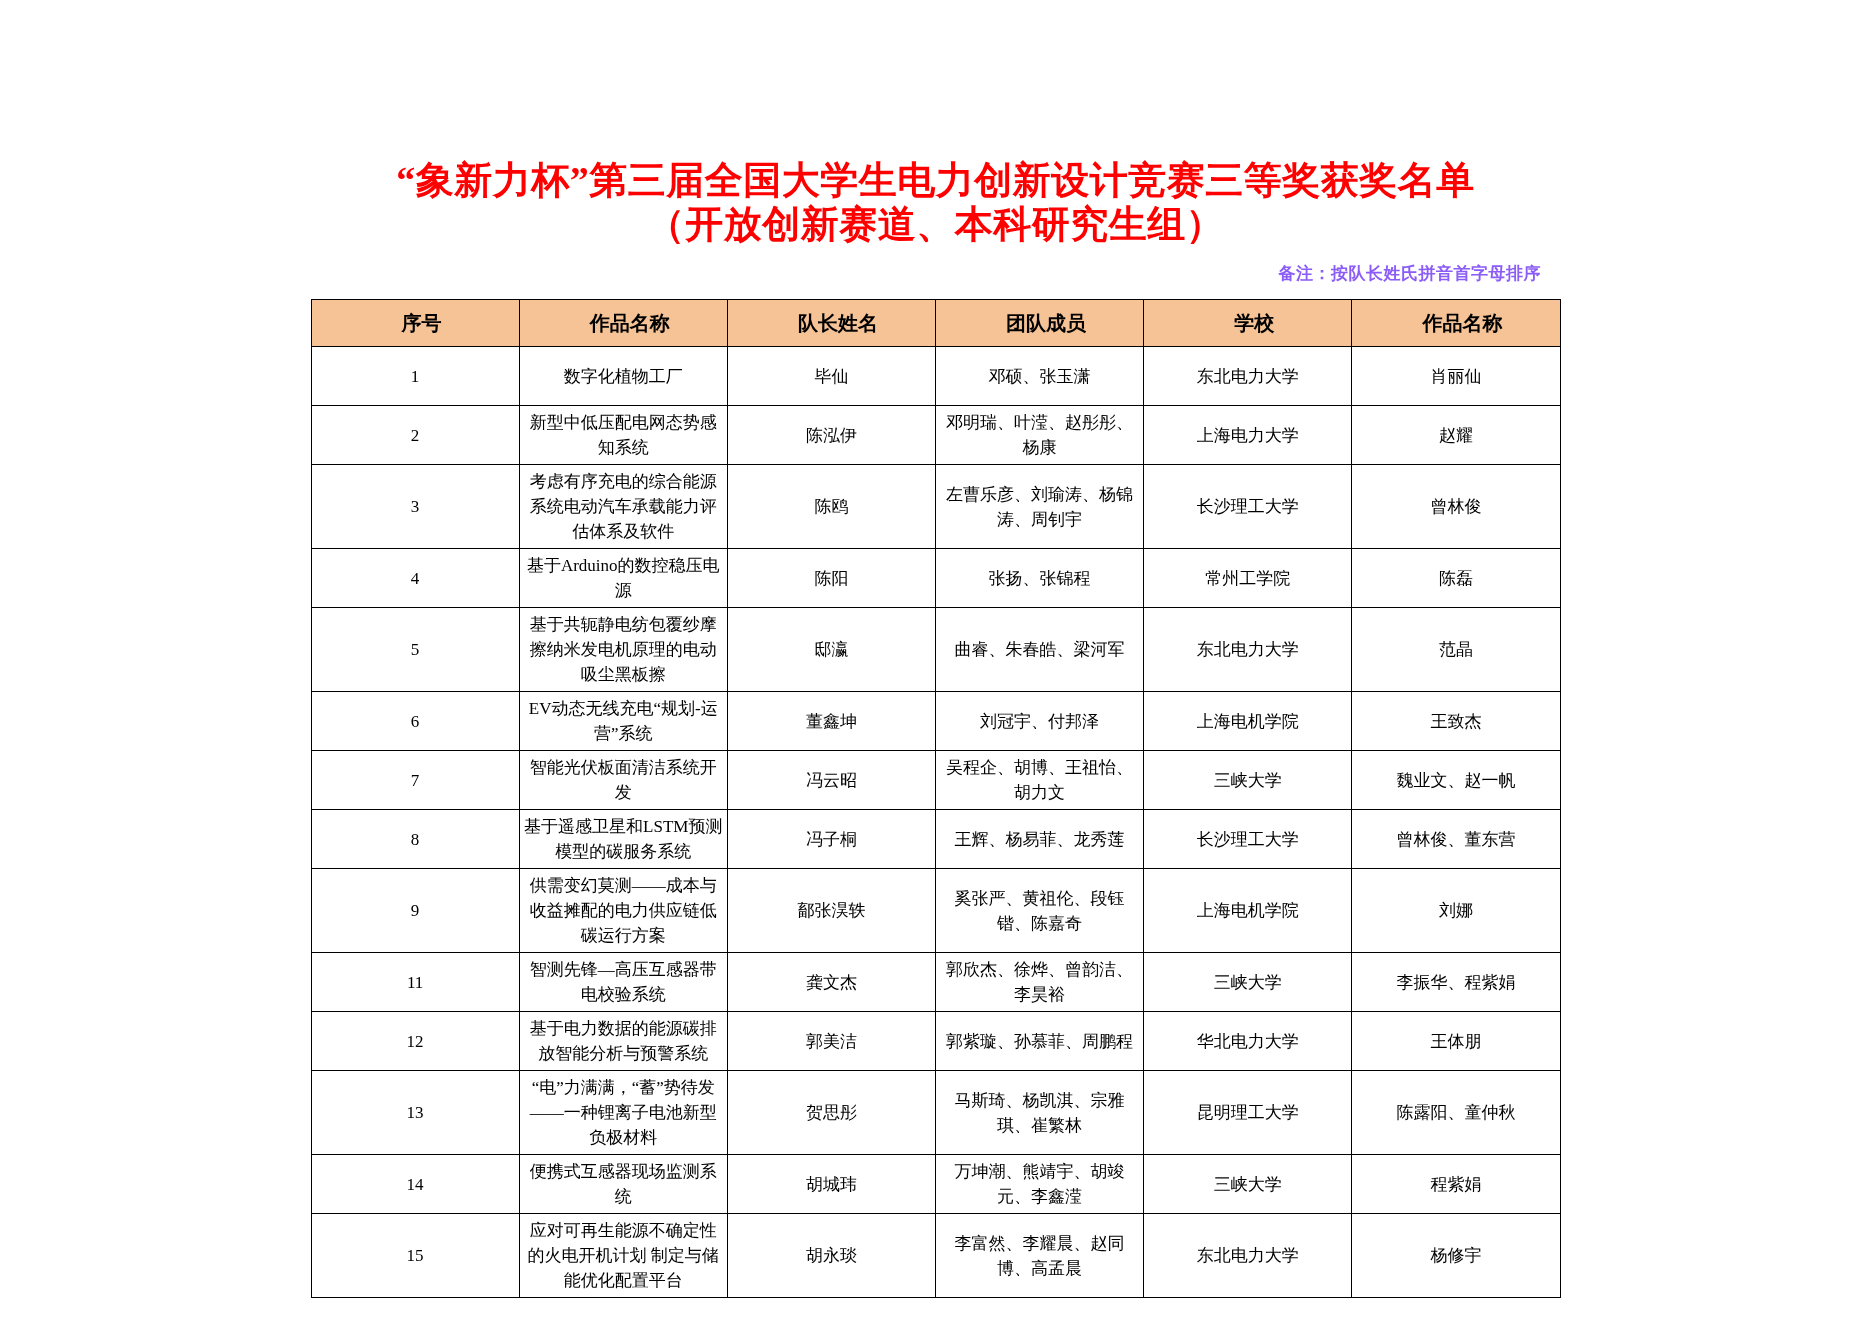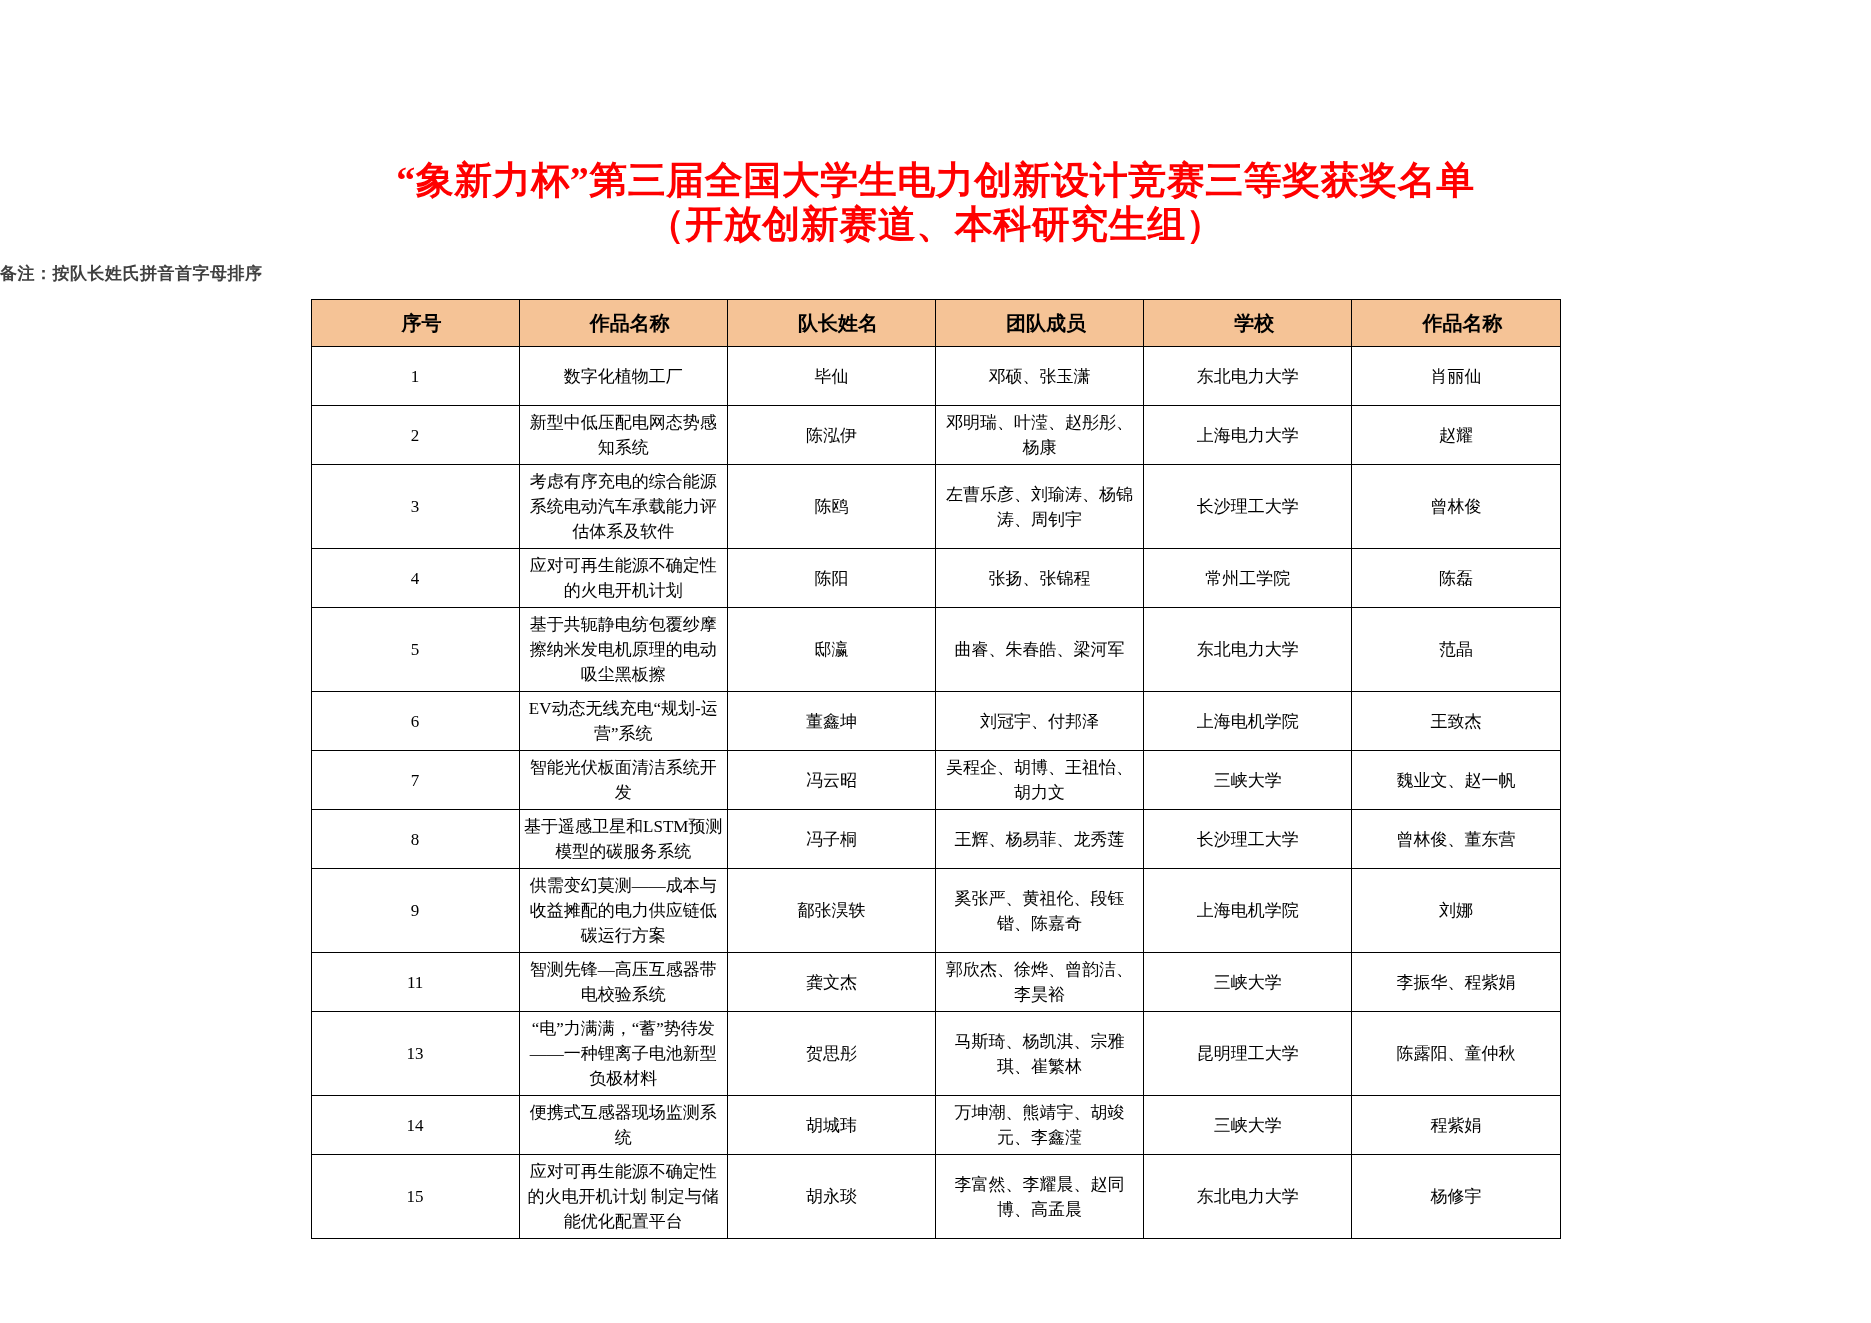--- a/index.html
+++ b/index.html
@@ -28,22 +28,22 @@
   }
   .title-line {
     color: #ff0000;
     font-weight: bold;
     font-size: 38px;
     line-height: 44px;
     font-family: "Liberation Serif", "DejaVu Serif", serif;
     letter-spacing: 0.5px;
   }
   .note-line {
-    text-align: left;
-    color: #404040;
+    text-align: right;
+    color: #8b5cf6;
     font-weight: bold;
     font-size: 17px;
     padding-right: 330px;
     margin-top: 16px;
     letter-spacing: 0.5px;
   }
   table.list {
     border-collapse: collapse;
     margin: 14px auto 0 auto;
     width: 1250px;
@@ -118,21 +118,21 @@
       <tr>
         <td class="col-idx">3</td>
         <td class="col-title">考虑有序充电的综合能源系统电动汽车承载能力评估体系及软件</td>
         <td class="col-leader">陈鸥</td>
         <td class="col-members">左曹乐彦、刘瑜涛、杨锦涛、周钊宇</td>
         <td class="col-school">长沙理工大学</td>
         <td class="col-teacher">曾林俊</td>
       </tr>
       <tr>
         <td class="col-idx">4</td>
-        <td class="col-title">应对可再生能源不确定性的火电开机计划</td>
+        <td class="col-title">基于Arduino的数控稳压电源</td>
         <td class="col-leader">陈阳</td>
         <td class="col-members">张扬、张锦程</td>
         <td class="col-school">常州工学院</td>
         <td class="col-teacher">陈磊</td>
       </tr>
       <tr>
         <td class="col-idx">5</td>
         <td class="col-title">基于共轭静电纺包覆纱摩擦纳米发电机原理的电动吸尘黑板擦</td>
         <td class="col-leader">邸瀛</td>
         <td class="col-members">曲睿、朱春皓、梁河军</td>
@@ -173,20 +173,28 @@
       </tr>
       <tr>
         <td class="col-idx">11</td>
         <td class="col-title">智测先锋—高压互感器带电校验系统</td>
         <td class="col-leader">龚文杰</td>
         <td class="col-members">郭欣杰、徐烨、曾韵洁、李昊裕</td>
         <td class="col-school">三峡大学</td>
         <td class="col-teacher">李振华、程紫娟</td>
       </tr>
       <tr>
+        <td class="col-idx">12</td>
+        <td class="col-title">基于电力数据的能源碳排放智能分析与预警系统</td>
+        <td class="col-leader">郭美洁</td>
+        <td class="col-members">郭紫璇、孙慕菲、周鹏程</td>
+        <td class="col-school">华北电力大学</td>
+        <td class="col-teacher">王体朋</td>
+      </tr>
+      <tr>
         <td class="col-idx">13</td>
         <td class="col-title">“电”力满满，“蓄”势待发——一种锂离子电池新型负极材料</td>
         <td class="col-leader">贺思彤</td>
         <td class="col-members">马斯琦、杨凯淇、宗雅琪、崔繁林</td>
         <td class="col-school">昆明理工大学</td>
         <td class="col-teacher">陈露阳、童仲秋</td>
       </tr>
       <tr>
         <td class="col-idx">14</td>
         <td class="col-title">便携式互感器现场监测系统</td>

